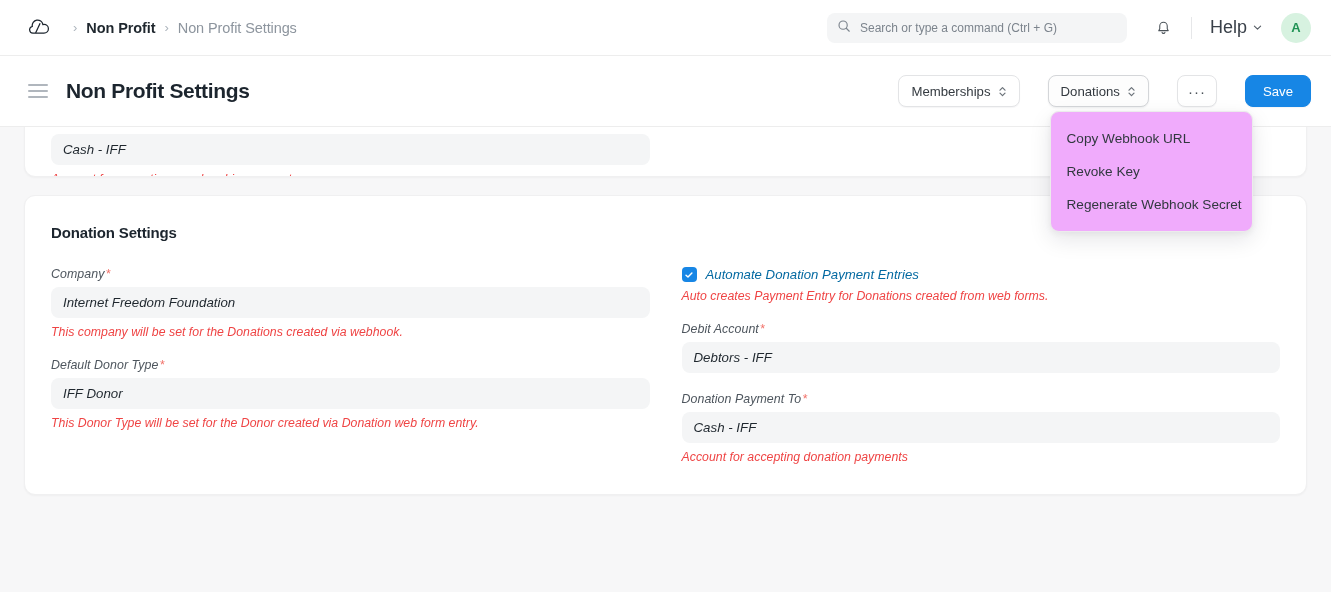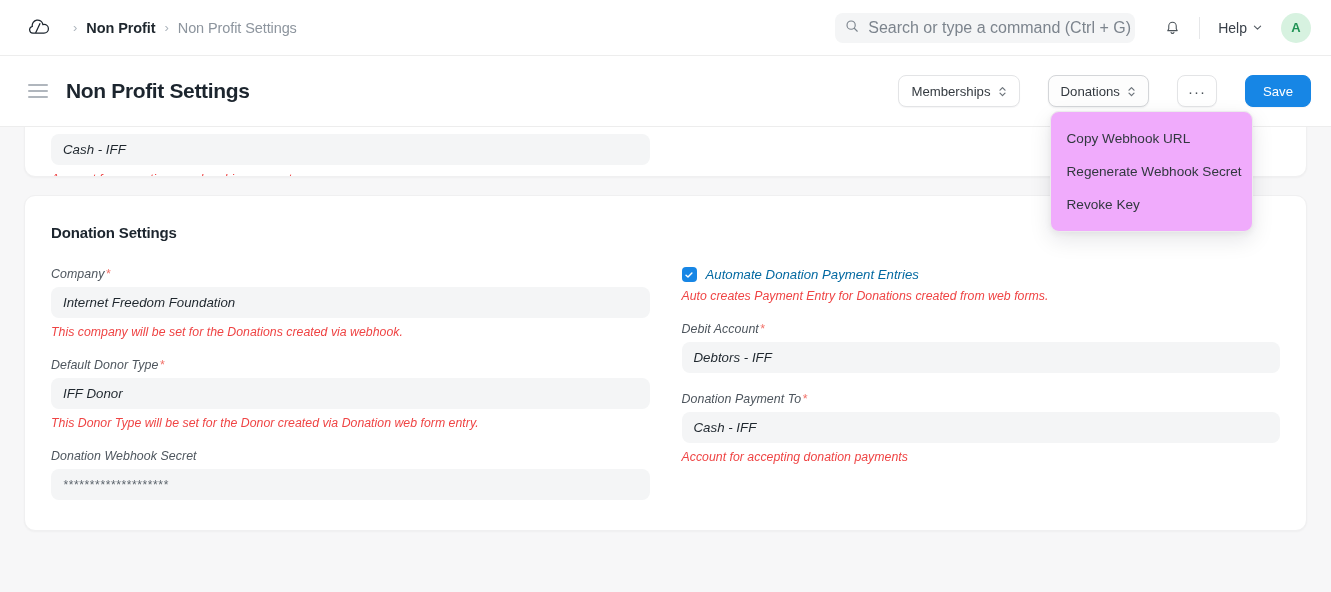--- a/index.html
+++ b/index.html
@@ -58,39 +58,39 @@
     height: 30px;
     background: #f4f5f6;
     border-radius: 8px;
     display: flex;
     align-items: center;
     padding: 0 10px;
     gap: 9px;
     margin-right: 22px;
   }
   .search-box .ph {
-    font-size: 16px;
+    font-size: 12px;
     color: #7c848d;
     white-space: nowrap;
   }
   .icon-btn {
     width: 30px; height: 30px;
     display: flex; align-items: center; justify-content: center;
     border-radius: 7px;
     cursor: pointer;
   }
   .nav-divider {
     width: 1px;
     height: 22px;
     background: #e6e7e9;
     margin: 0 12px;
   }
   .help-btn {
     display: flex; align-items: center; gap: 5px;
-    font-size: 14px;
+    font-size: 18px;
     color: #394049;
     cursor: pointer;
     padding: 4px 6px;
     border-radius: 6px;
   }
   .avatar {
     width: 30px; height: 30px;
     border-radius: 50%;
     background: #d7f2e0;
     color: #1f9254;
@@ -378,22 +378,22 @@
         <span class="sel-caret">
           <svg width="9" height="13" viewBox="0 0 9 13" fill="none">
             <path d="M2 5.2 4.5 2.6 7 5.2" stroke="#6b7279" stroke-width="1.2" stroke-linecap="round" stroke-linejoin="round"></path>
             <path d="M2 8.1 4.5 10.7 7 8.1" stroke="#6b7279" stroke-width="1.2" stroke-linecap="round" stroke-linejoin="round"></path>
           </svg>
         </span>
       </div>
 
       <div class="dropdown">
         <div class="dropdown-item">Copy Webhook URL</div>
+        <div class="dropdown-item">Revoke Key</div>
         <div class="dropdown-item">Regenerate Webhook Secret</div>
-        <div class="dropdown-item">Revoke Key</div>
       </div>
     </div>
 
     <div class="btn dots">···</div>
 
     <div class="btn primary">Save</div>
   </div>
 </div>
 
 <div class="workspace">
@@ -427,24 +427,20 @@
         </div>
 
         <div class="field">
           <label class="flabel">
             <span>Default Donor Type</span><span class="req">*</span>
           </label>
           <div class="control">IFF Donor</div>
           <div class="fhelp">This Donor Type will be set for the Donor created via Donation web form entry.</div>
         </div>
 
-        <div class="field">
-          <label class="flabel">Donation Webhook Secret</label>
-          <div class="control secret">********************</div>
-        </div>
 
       </div>
 
       <div class="col">
 
         <div class="field">
           <div class="checkrow">
             <span class="cbox">
               <svg width="10" height="10" viewBox="0 0 12 12" fill="none">
                 <path d="M2.4 6.2 4.8 8.5 9.5 3.6" stroke="#ffffff" stroke-width="1.7" stroke-linecap="round" stroke-linejoin="round"></path>

